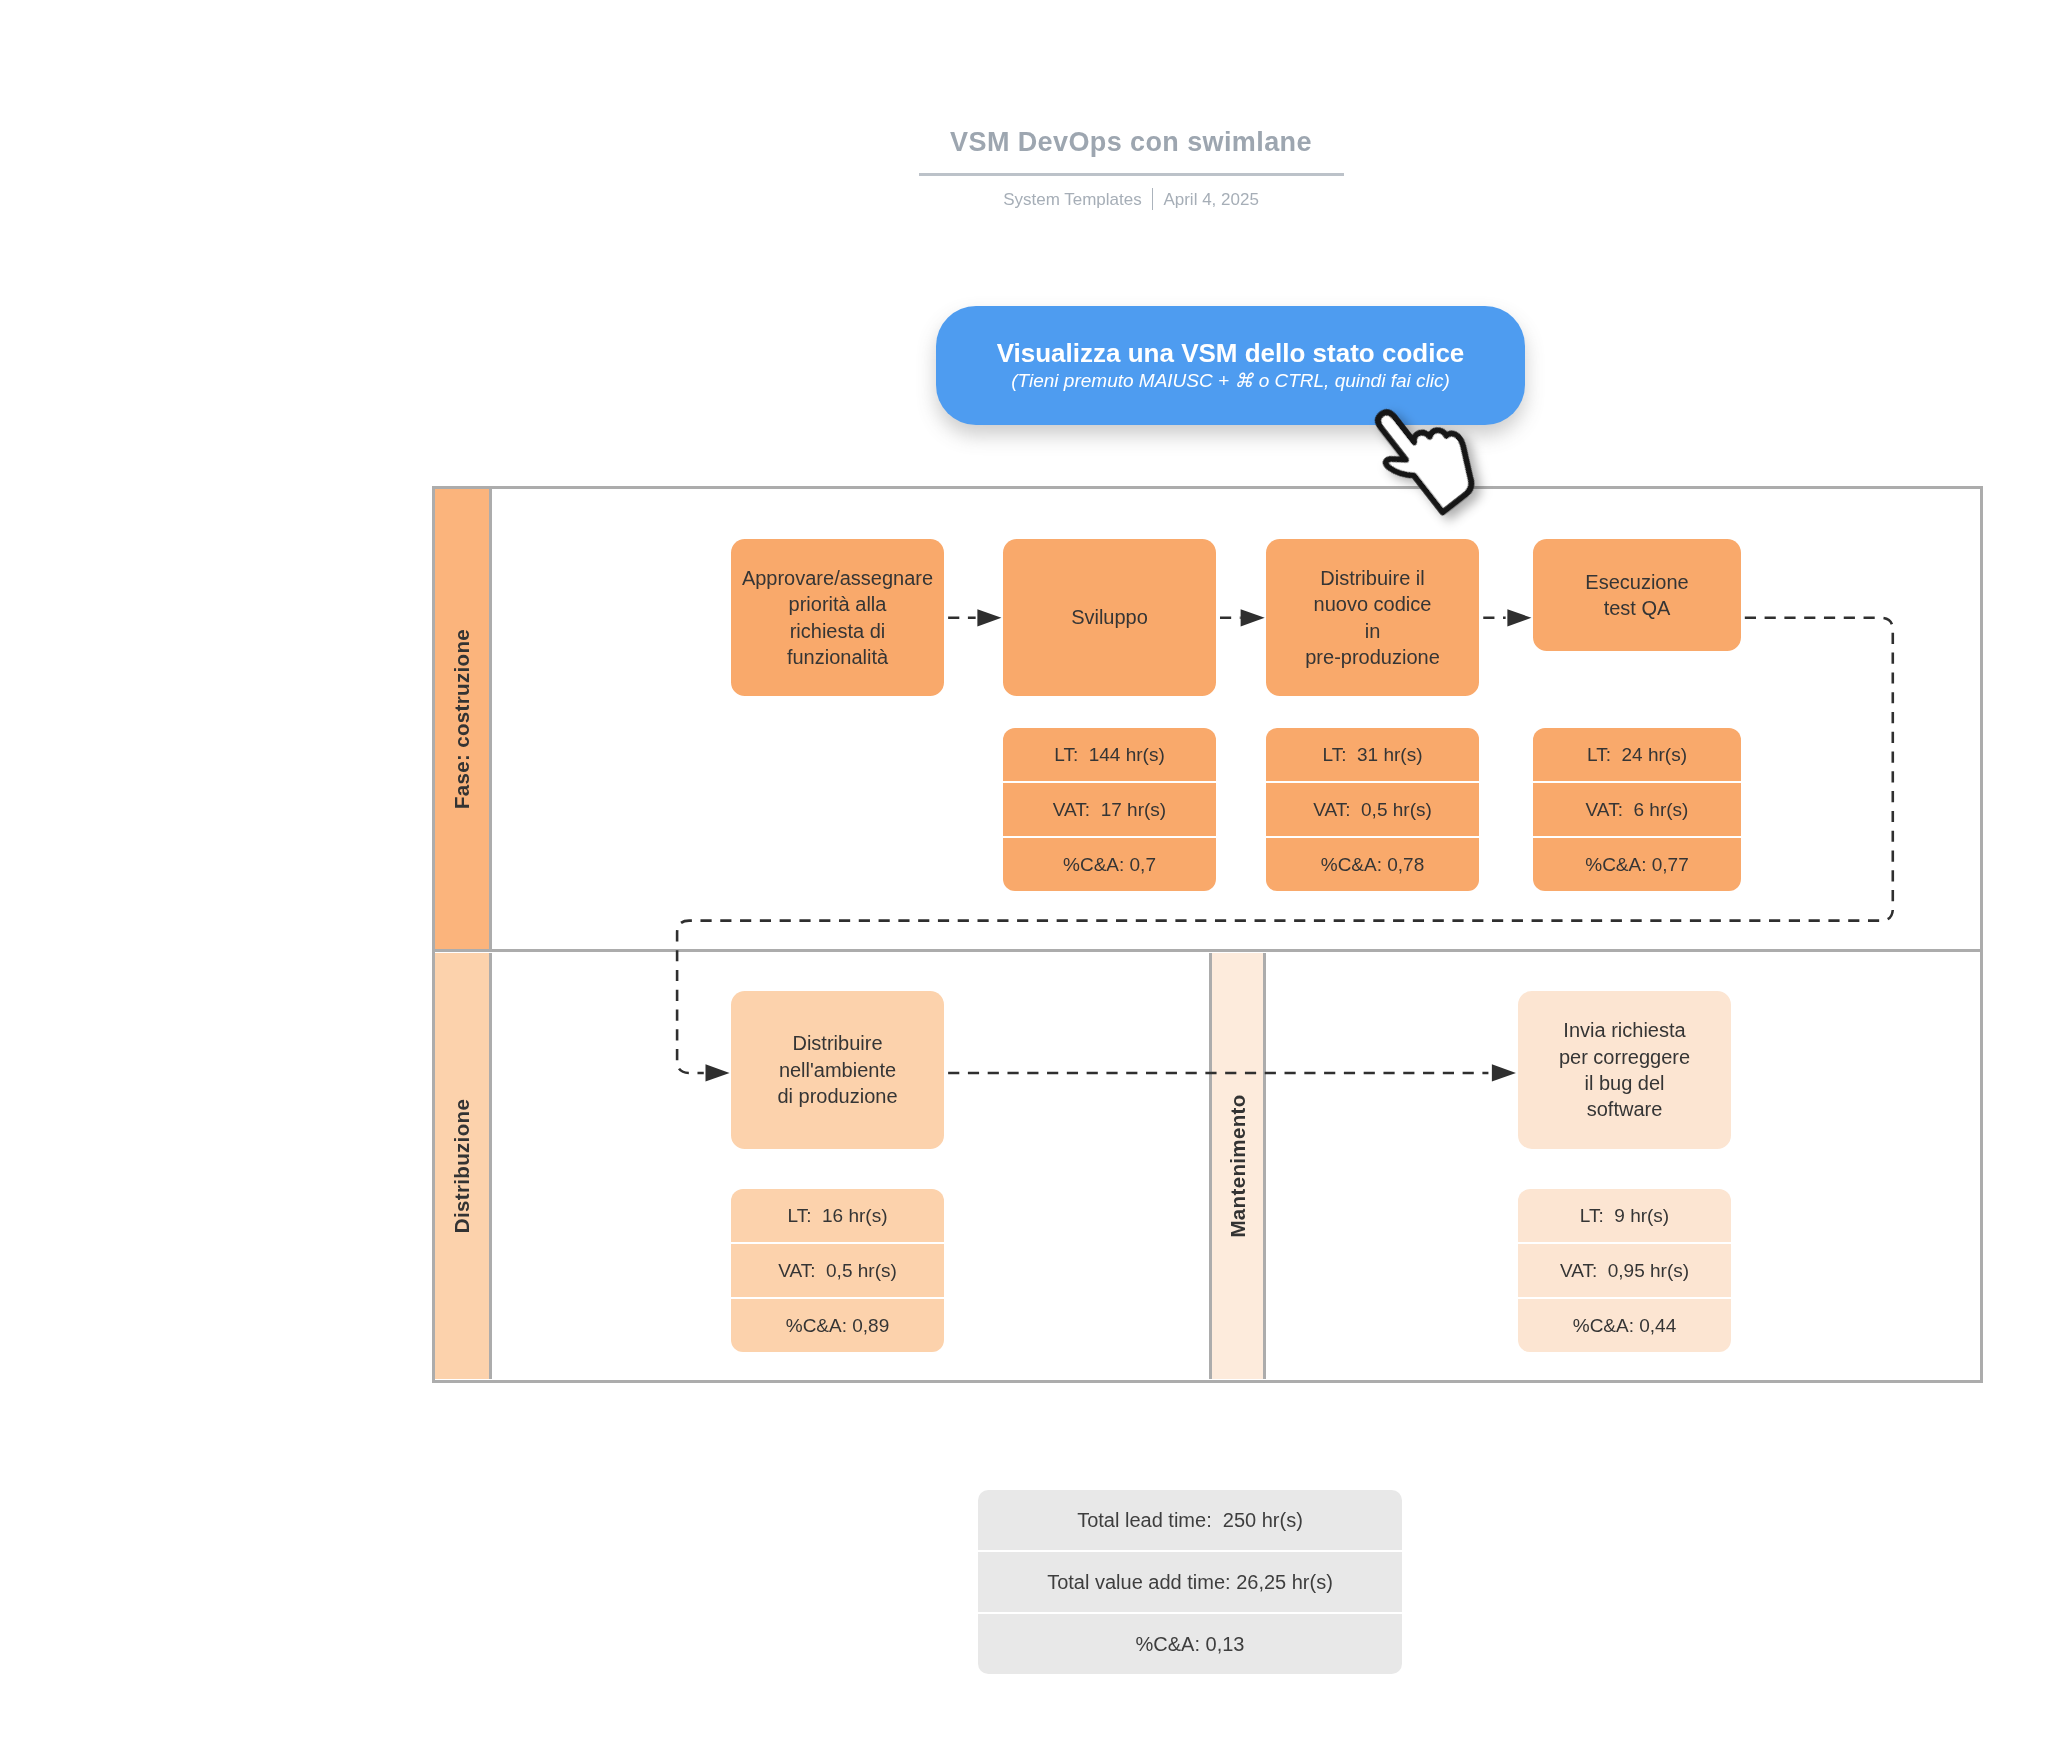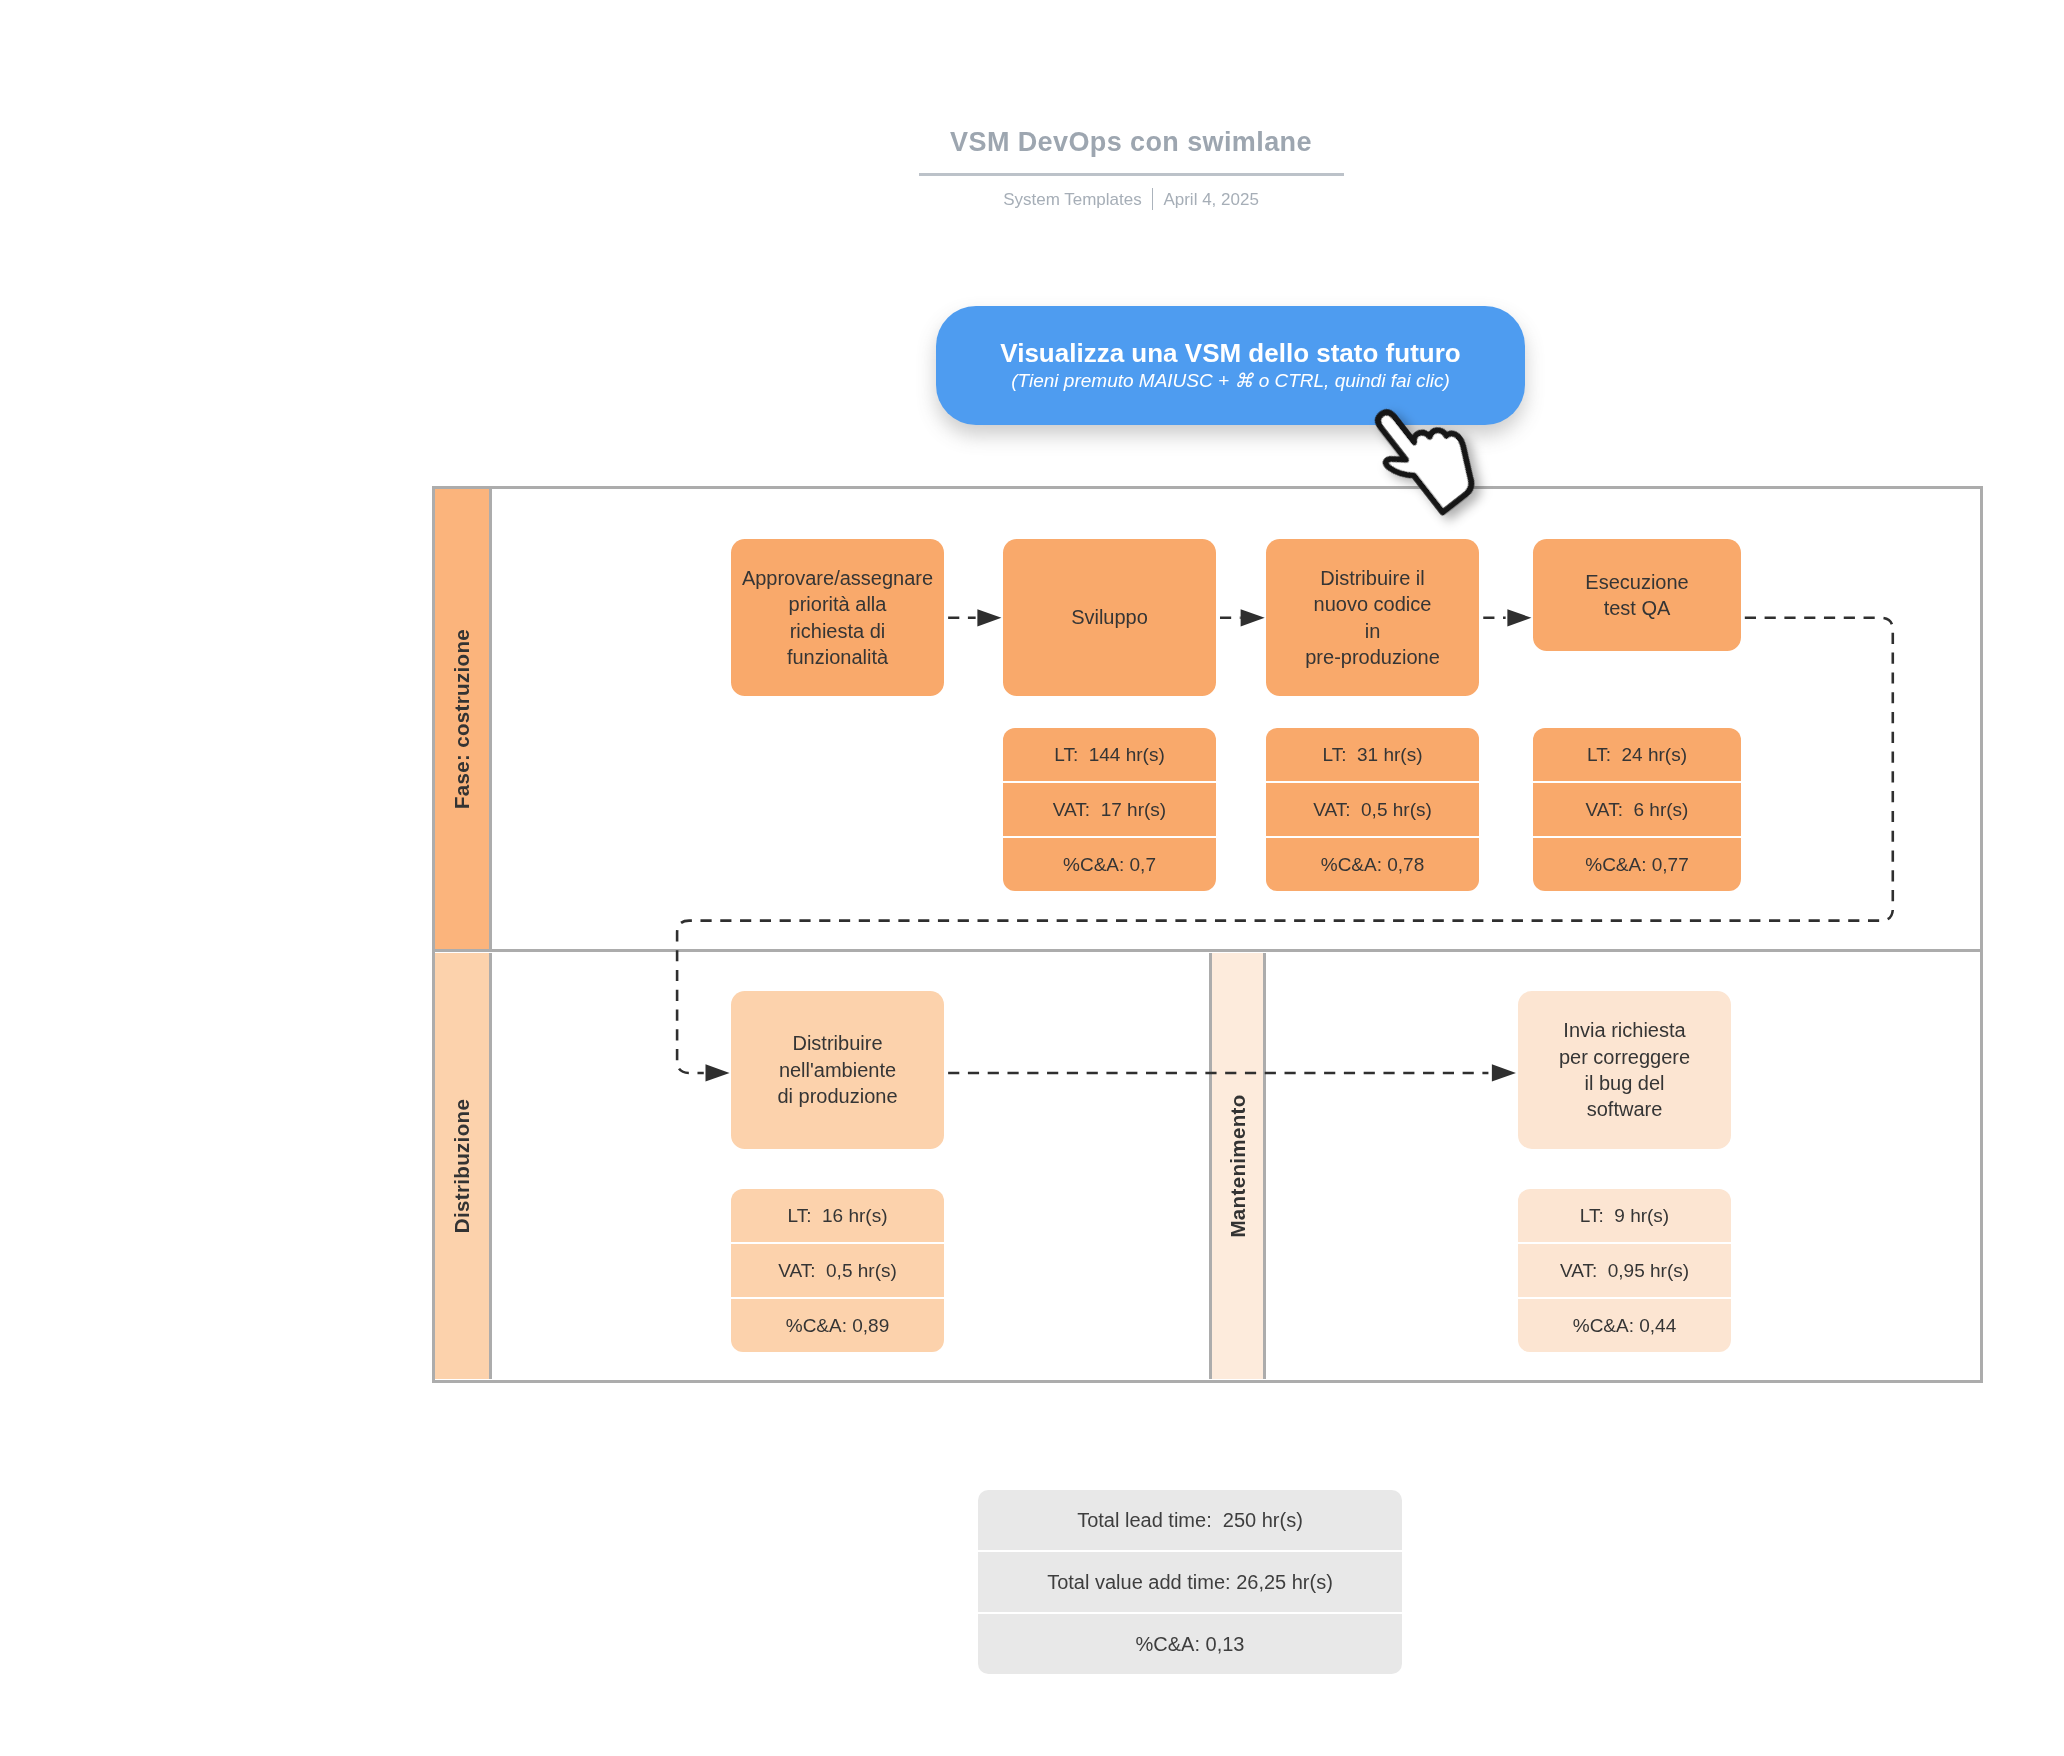--- a/index.html
+++ b/index.html
@@ -94,21 +94,21 @@
 
   <div class="hdr-title">VSM DevOps con swimlane</div>
   <div class="hdr-rule"></div>
   <div class="hdr-sub">
     <span>System Templates</span>
     <span class="vbar"></span>
     <span>April 4, 2025</span>
   </div>
 
   <div class="cta">
-    <div class="l1">Visualizza una VSM dello stato futuro</div>
+    <div class="l1">Visualizza una VSM dello stato codice</div>
     <div class="l2">(Tieni premuto MAIUSC + ⌘ o CTRL, quindi fai clic)</div>
   </div>
 
   <svg class="cursor-svg" width="151" height="151" viewBox="0 0 175 175">
     <defs>
       <filter id="cshadow" x="-40%" y="-40%" width="180%" height="180%">
         <feDropShadow dx="2" dy="9" stdDeviation="6" flood-color="#000" flood-opacity="0.32"></feDropShadow>
       </filter>
     </defs>
     <g transform="rotate(-38 88 88)" filter="url(#cshadow)">

